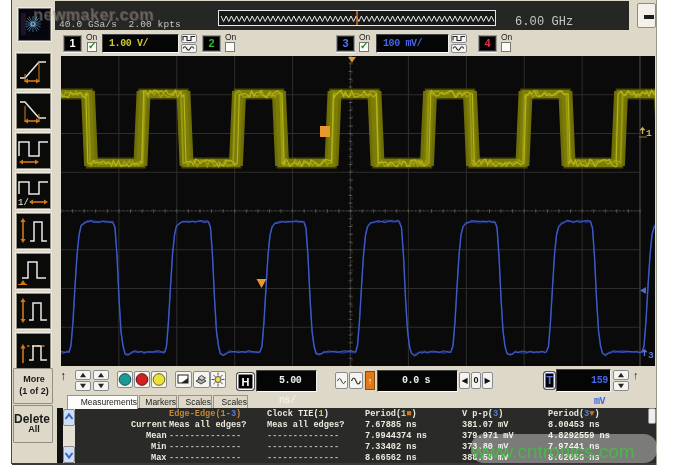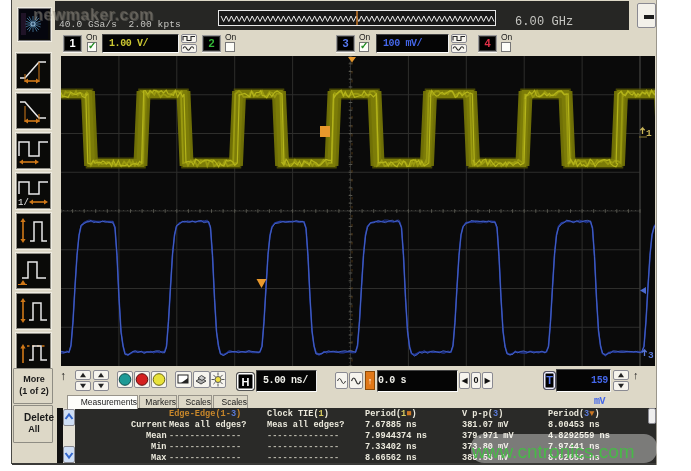--- a/index.html
+++ b/index.html
@@ -103,21 +103,21 @@
       <line x1="6" y1="29" x2="6" y2="14" stroke="#d07818" stroke-width="1.6"></line>
       <path d="M6 10 l-2.6 4.5 h5.2 z" fill="#d07818"></path>
       <path d="M10 12 h20" fill="none" stroke="#d07818" stroke-width="1.3" stroke-dasharray="2.5 2.5"></path>
       <path d="M12 26 h4 v-14 h8 v14 h6" fill="none" stroke="#e8e8e8" stroke-width="1.5"></path>
     </svg></div>
 <div class="mbtn" style="left:13px;top:368px;width:40px;height:36px;border-radius:1px;background:#ddd8c7;border-color:#8f8d84">
   <div class="abs" style="left:0;top:5px;width:40px;text-align:center;font-size:9px;color:#1a1a1a;font-weight:bold">More</div>
   <div class="abs" style="left:0;top:17px;width:40px;text-align:center;font-size:9px;color:#1a1a1a;font-weight:bold">(1 of 2)</div>
 </div>
 <div class="mbtn" style="left:13px;top:405px;width:40px;height:38px;border-radius:1px;background:#ddd8c7;border-color:#8f8d84">
-  <div class="abs" style="left:0;top:6px;width:40px;text-align:right;font-size:10px;color:#1a1a1a;font-weight:bold">Delete</div>
+  <div class="abs" style="left:0;top:6px;width:40px;text-align:left;font-size:12px;color:#1a1a1a;font-weight:bold">Delete</div>
   <div class="abs" style="left:0;top:18px;width:40px;text-align:center;font-size:9px;color:#1a1a1a;font-weight:bold">All</div>
 </div>
 
 <div class="chbtn" style="left:63px;top:35px;color:#fff">1</div>
 <div class="onlab" style="left:86px;top:32px">On</div>
 <div class="cbox" style="left:87px;top:42px">
     <span class="check">✓</span>
   </div>
 <div class="disp" style="left:102px;top:34px;width:77px;height:19px;color:#ccc832;font-size:10px;line-height:17px;letter-spacing:-0.4px;padding-left:6px">1.00 V/</div>
 <div class="mbtn" style="left:181px;top:34px;width:16px;height:9px">
@@ -260,29 +260,29 @@
         <line x1="0.5" y1="7.5" x2="3.5" y2="7.5"></line>
         <line x1="10.5" y1="7.5" x2="13.5" y2="7.5"></line>
         <line x1="2.4" y1="2.9" x2="4.5" y2="5"></line>
         <line x1="9.5" y1="10" x2="11.6" y2="12.1"></line>
         <line x1="11.6" y1="2.9" x2="9.5" y2="5"></line>
         <line x1="4.5" y1="10" x2="2.4" y2="12.1"></line>
       </g>
     </svg>
   </div>
 <div class="abs" style="left:236px;top:372px;width:19px;height:19px;background:#000;border:1px solid #555;border-radius:3px;box-shadow:inset 0 0 0 1.5px #fff;color:#fff;font-weight:bold;font-size:11px;text-align:center;line-height:18px">H</div>
-<div class="disp" style="left:256px;top:370px;width:61px;height:22px;color:#f0f0ea;font-size:10px;line-height:20px;letter-spacing:-0.4px;padding-left:6px">5.00 ns/</div>
+<div class="disp" style="left:256px;top:370px;width:61px;height:22px;color:#f0f0ea;font-size:10px;line-height:20px;letter-spacing:-0.4px;padding-left:22px">5.00 ns/</div>
 <div class="mbtn" style="left:335px;top:372px;width:13px;height:17px"><svg width="11" height="15" viewBox="0 0 11 15">
       <path d="M1.5 8 q2 -5 4 0 t4 0" fill="none" stroke="#333" stroke-width="1"></path>
     </svg></div>
 <div class="mbtn" style="left:349px;top:372px;width:14px;height:17px"><svg width="12" height="15" viewBox="0 0 12 15">
       <path d="M1.5 8 q2.2 -6 4.5 0 t4.5 0" fill="none" stroke="#333" stroke-width="1.2"></path>
     </svg></div>
 <div class="abs" style="left:365px;top:371px;width:10px;height:19px;background:#e07818;border:1px solid #8a4a08;color:#fff;font-size:9px;font-weight:bold;text-align:center;line-height:18px">↑</div>
-<div class="disp" style="left:377px;top:370px;width:81px;height:22px;color:#f0f0ea;font-size:10px;line-height:20px;letter-spacing:-0.4px;padding-left:0">0.0 s</div>
+<div class="disp" style="left:377px;top:370px;width:81px;height:22px;color:#f0f0ea;font-size:10px;line-height:20px;letter-spacing:-0.4px;padding-left:24px">0.0 s</div>
 <div class="mbtn" style="left:459px;top:372px;width:11px;height:17px;font-size:8px;text-align:center;line-height:15px;color:#111">◀</div>
 <div class="mbtn" style="left:471px;top:372px;width:10px;height:17px;font-size:9px;text-align:center;line-height:15px;color:#111;font-weight:bold">0</div>
 <div class="mbtn" style="left:482px;top:372px;width:11px;height:17px;font-size:8px;text-align:center;line-height:15px;color:#111">▶</div>
 <div class="abs" style="left:543px;top:371px;width:13px;height:19px;background:#000;border:1px solid #556;border-radius:3px;box-shadow:inset 0 0 0 1.5px #eef;color:#5577ee;font-weight:bold;font-size:11px;text-align:center;line-height:17px">T</div>
 <div class="disp" style="left:556px;top:369px;width:55px;height:23px;color:#4466e8;font-size:10px;line-height:21px;letter-spacing:-0.4px;text-align:center">159 mV</div>
 <div style="position:absolute;left:613px;top:370px;width:16px;height:21px">
 <div class="mbtn" style="left:0;top:0;width:16px;height:10px">
       <svg width="14" height="8" viewBox="0 0 14 8" style="display:block">
         <path d="M7.0 1.7999999999999998 l-3 4.4 h6 z" fill="#222"></path>
       </svg>

